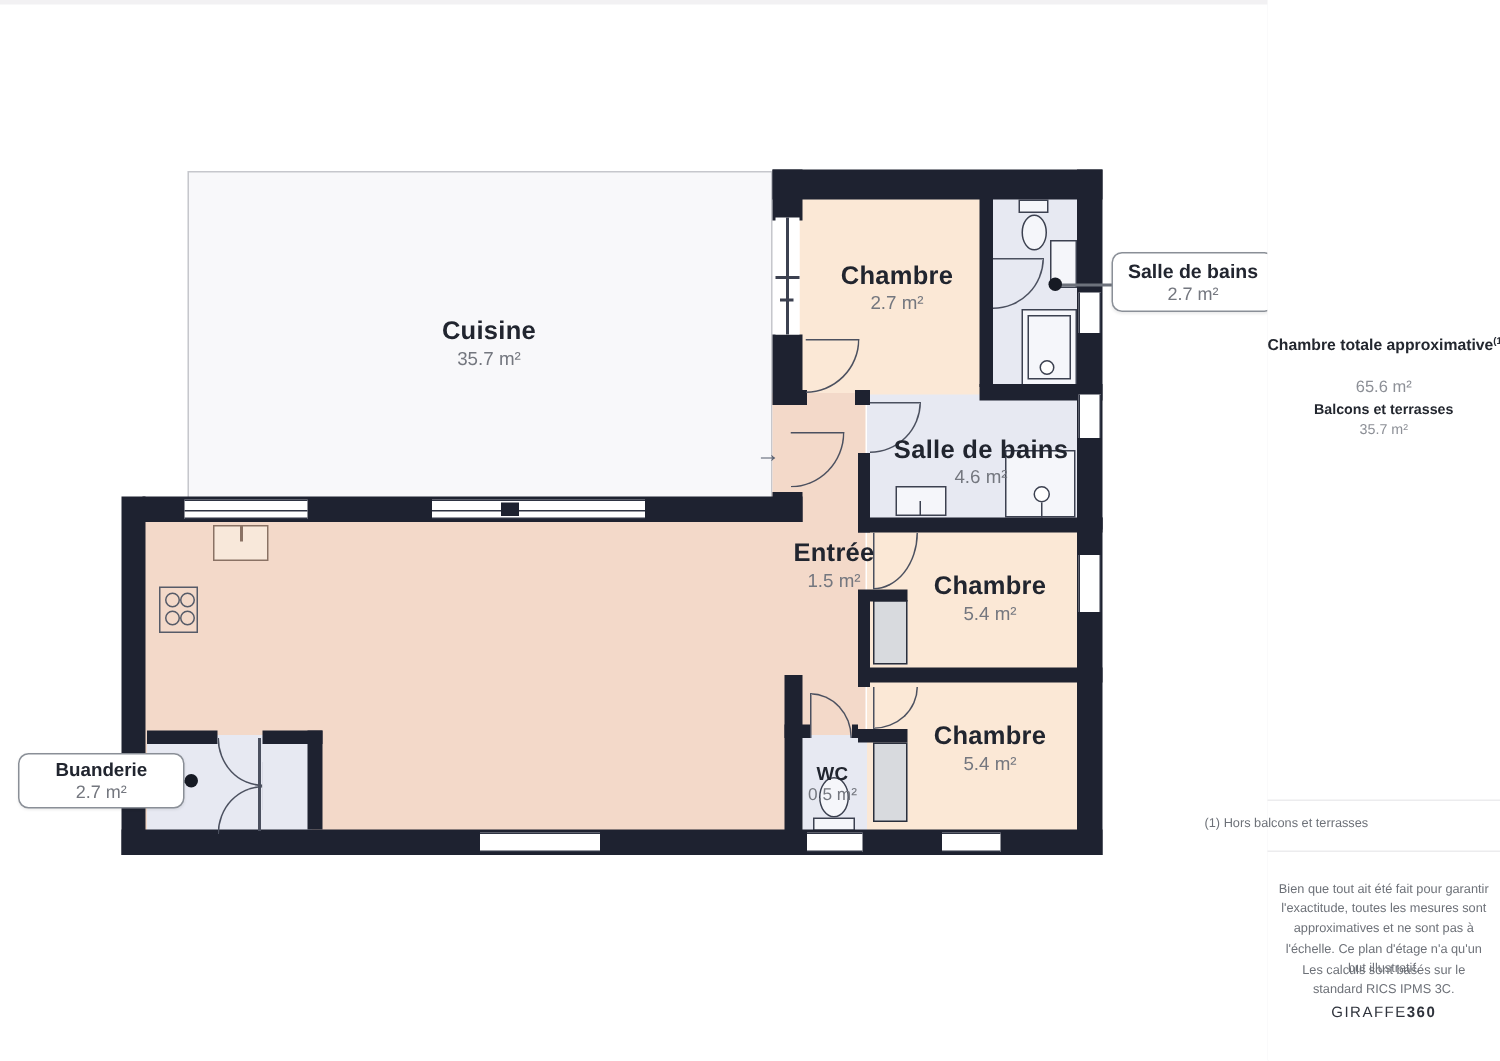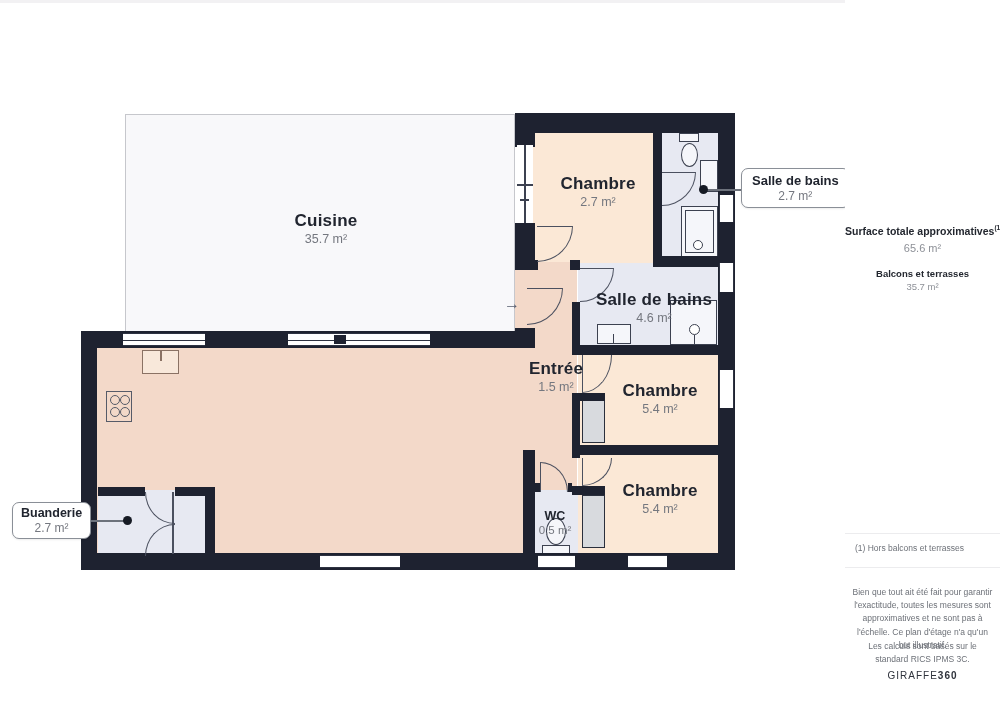--- a/index.html
+++ b/index.html
@@ -32,21 +32,21 @@
   .arrow{position:absolute;color:#596070;font-size:16px;line-height:1;}
   
   .sidebar{position:absolute;left:845px;top:0;width:155px;height:707px;background:#fff;}
   .vdivider{position:absolute;left:845px;top:0;width:1px;height:707px;background:#ececee;}
   .topstrip{position:absolute;left:0;top:0;width:1000px;height:3px;background:#f2f1f3;}
   .sb-title{position:absolute;left:0;width:155px;text-align:center;font-size:10.5px;font-weight:bold;color:#23272f;white-space:nowrap;}
   .sb-val{position:absolute;left:0;width:155px;text-align:center;font-size:11px;color:#8d9097;}
   .sb-sub{position:absolute;left:0;width:155px;text-align:center;font-size:9.5px;font-weight:bold;color:#23272f;}
   .sb-subval{position:absolute;left:0;width:155px;text-align:center;font-size:9.5px;color:#8d9097;}
   .hline{position:absolute;left:845px;width:155px;height:1px;background:#ececee;}
-  .sb-note{position:absolute;left:832px;width:155px;text-align:center;font-size:8.5px;color:#6d7178;}
+  .sb-note{position:absolute;left:803px;width:155px;text-align:left;font-size:8.5px;color:#6d7178;}
   .sb-par{position:absolute;left:852px;width:141px;text-align:center;font-size:8.5px;line-height:1.55;color:#6d7178;}
   .brand{position:absolute;left:845px;width:155px;text-align:center;font-size:10px;color:#2f333c;letter-spacing:1px;}
   .brand b{font-weight:bold;}
   sup{font-size:6.5px;}
 </style>
 </head>
 <body>
 
 <div class="topstrip"></div>
 
@@ -175,32 +175,32 @@
 
   <div class="leader" style="left:706px;top:189px;width:36px;"></div>
   <div class="dot" style="left:699px;top:185px;width:9px;height:9px;"></div>
   <div class="callout" style="left:741px;top:168px;">
     <div class="n">Salle de bains</div>
     <div class="a">2.7 m²</div>
   </div>
 
   <div class="leader" style="left:85px;top:520px;width:42px;"></div>
   <div class="dot" style="left:123px;top:516px;width:9px;height:9px;"></div>
-  <div class="callout" style="left:12px;top:502px;padding:3px 8px;">
+  <div class="callout" style="left:12px;top:502px;padding:3px 24px;">
     <div class="n" style="font-size:12.5px">Buanderie</div>
     <div class="a">2.7 m²</div>
   </div>
 </div>
 
 <div class="vdivider"></div>
 <div class="sidebar">
   <div class="sb-title" style="top:224px;">
-    <span>Surface totale approximatives</span><sup>(1)</sup>
-  </div>
-  <div class="sb-val" style="top:242px;">65.6 m²</div>
+    <span>Chambre totale approximative</span><sup>(1)</sup>
+  </div>
+  <div class="sb-val" style="top:252px;">65.6 m²</div>
   <div class="sb-sub" style="top:268px;">Balcons et terrasses</div>
   <div class="sb-subval" style="top:281px;">35.7 m²</div>
 </div>
 
 <div class="hline" style="top:533px;"></div>
 <div class="sb-note" style="top:543px;">(1) Hors balcons et terrasses</div>
 <div class="hline" style="top:567px;"></div>
 
 <div class="sb-par" style="top:586px;">Bien que tout ait été fait pour garantir l'exactitude, toutes les mesures sont approximatives et ne sont pas à l'échelle. Ce plan d'étage n'a qu'un but illustratif.</div>
 <div class="sb-par" style="top:640px;">Les calculs sont basés sur le standard RICS IPMS 3C.</div>

